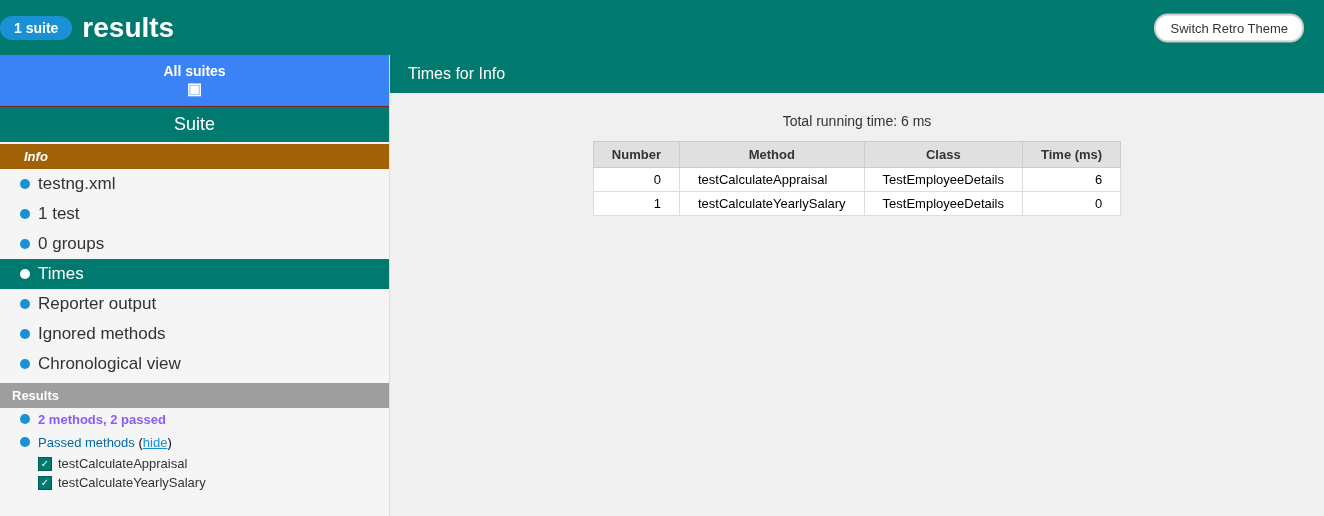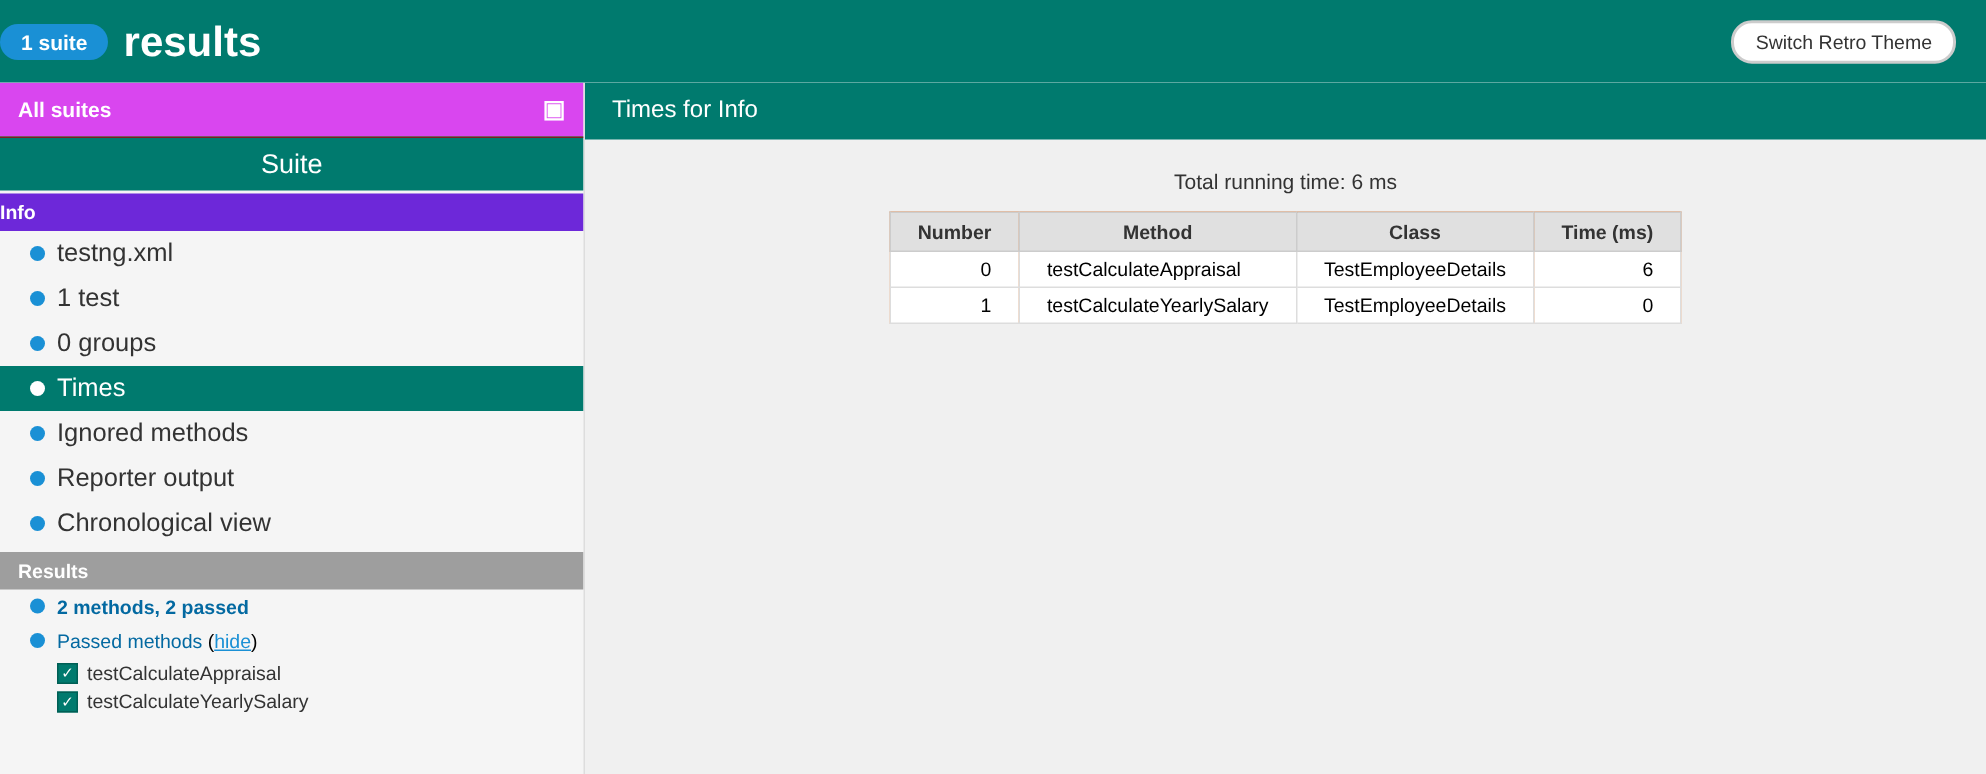--- a/index.html
+++ b/index.html
@@ -51,51 +51,53 @@
     
     #sidebar {
       width: 390px;
       min-width: 390px;
       background: #f5f5f5;
       border-right: 1px solid #ddd;
       overflow-y: auto;
     }
 
     .sidebar-header {
-      background: #d946ef;
+      background: #3b82f6;
       color: #fff;
       font-size: 14px;
       font-weight: bold;
       padding: 8px 12px;
       display: flex;
       justify-content: space-between;
       align-items: center;
+      flex-direction: column;
     }
     .sidebar-header .collapse-icon {
       color: #fff;
       font-size: 16px;
       cursor: pointer;
     }
 
     .suite-title {
       background: #007a6e;
       color: #fff;
       text-align: center;
       font-size: 18px;
       padding: 7px;
       border-top: 1px solid #7f1d1d;
     }
 
     .section-label {
-      background: #6d28d9;
-      color: #fff;
-      padding: 5px 0;
+      background: #a16207;
+      color: #fff;
+      padding: 5px 24px;
       font-size: 13px;
       font-weight: bold;
       margin-top: 2px;
+      font-style: italic;
     }
 
     .nav-item {
       display: flex;
       align-items: center;
       padding: 5px 12px 5px 20px;
       cursor: pointer;
       color: #333;
       font-size: 17px;
     }
@@ -136,21 +138,21 @@
       width: 10px;
       height: 10px;
       background: #1a90d5;
       border-radius: 50%;
       margin-right: 8px;
       flex-shrink: 0;
       margin-top: 2px;
       display: inline-block;
     }
 
-    .passed-count { color: #0369a1; font-weight: bold; }
+    .passed-count { color: #8b5cf6; font-weight: bold; }
     .passed-green { color: #0369a1; }
     .hide-link { color: #1a90d5; text-decoration: underline; cursor: pointer; }
 
     .method-list {
       padding-left: 38px;
     }
     .method-item {
       display: flex;
       align-items: center;
       padding: 2px 0;
@@ -253,25 +255,25 @@
     <div class="nav-item">
       <span class="dot"></span>
       <span>0 groups</span>
     </div>
     <div class="nav-item active">
       <span class="dot"></span>
       <span>Times</span>
     </div>
     <div class="nav-item">
       <span class="dot"></span>
+      <span>Reporter output</span>
+    </div>
+    <div class="nav-item">
+      <span class="dot"></span>
       <span>Ignored methods</span>
-    </div>
-    <div class="nav-item">
-      <span class="dot"></span>
-      <span>Reporter output</span>
     </div>
     <div class="nav-item">
       <span class="dot"></span>
       <span>Chronological view</span>
     </div>
 
     <div class="results-section">Results</div>
 
     <div class="result-item">
       <span class="dot"></span>

